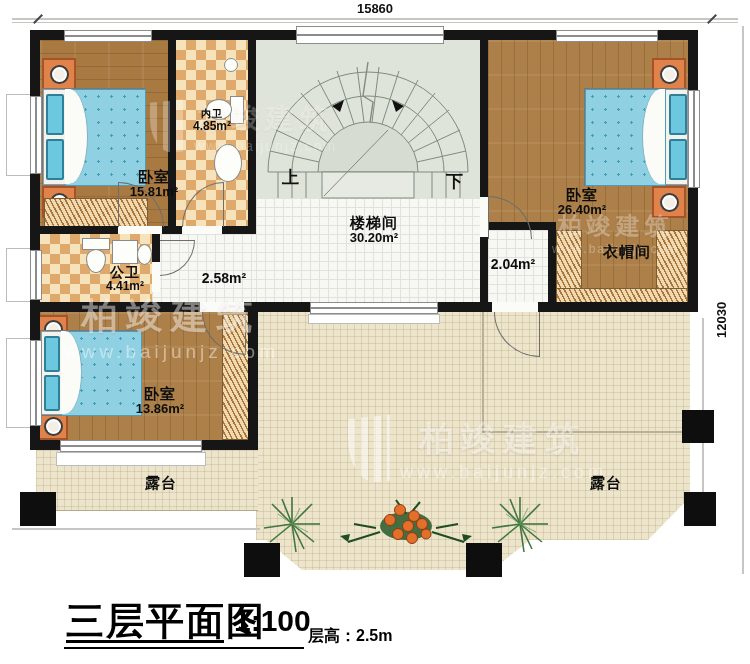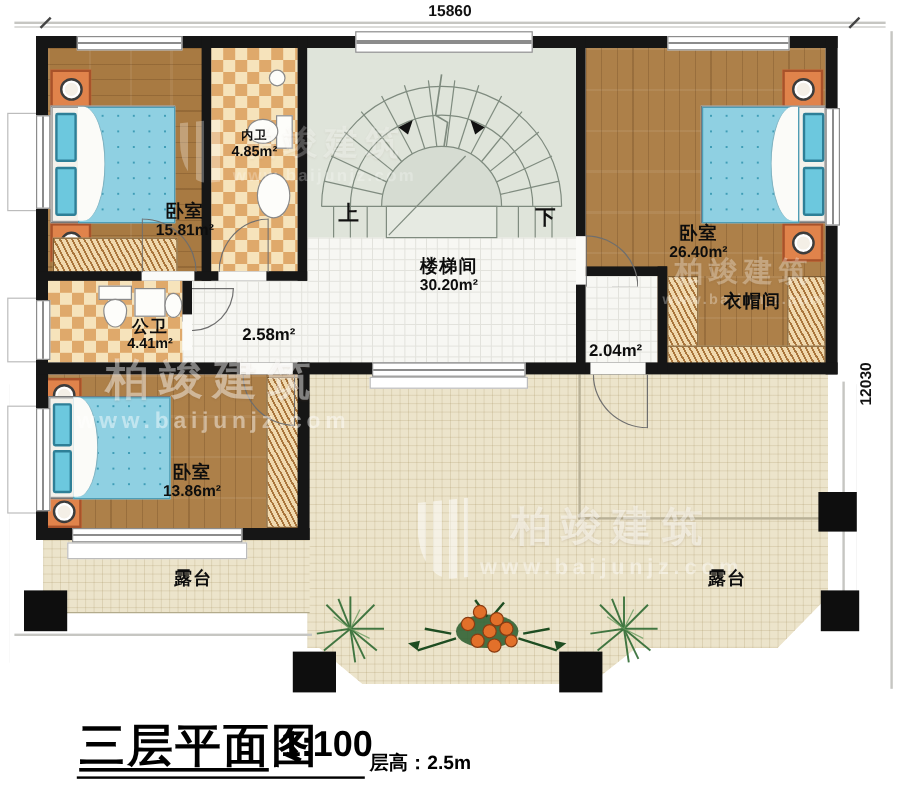--- a/index.html
+++ b/index.html
@@ -34,21 +34,21 @@
   .arc-br{border-bottom:1.5px solid #6e6e6e;border-right:1.5px solid #6e6e6e;border-bottom-right-radius:100%;}
   .leaf-l{border-left:1.5px solid #6e6e6e;}
   .leaf-r{border-right:1.5px solid #6e6e6e;}
   .leaf-t{border-top:1.5px solid #6e6e6e;}
   .rlabel{position:absolute;text-align:center;color:#0d0d0d;font-weight:bold;z-index:50;line-height:1.15;}
   .rname{font-size:15px;letter-spacing:1px;}
   .rarea{font-size:13px;}
   .updown{position:absolute;font-size:17px;font-weight:bold;color:#111;z-index:50;}
   .wm{position:absolute;z-index:40;color:rgba(255,255,255,.72);text-align:left;display:flex;align-items:center;gap:10px;pointer-events:none;}
   .wm-brand{font-weight:bold;text-shadow:0 1px 2px rgba(110,80,50,.25);white-space:nowrap;text-align:center;}
-  .wm-url{font-weight:bold;letter-spacing:2px;white-space:nowrap;}
+  .wm-url{font-weight:normal;letter-spacing:2px;white-space:nowrap;}
   .wlogo{background:repeating-linear-gradient(90deg,rgba(255,255,255,.85) 0 7px,transparent 7px 13px);border-bottom-left-radius:70%;transform:skewY(-6deg);}
   .thinline{position:absolute;background:#b9b197;z-index:5;}
   .grayline{position:absolute;background:#c6c6c2;z-index:5;}
   .dimtext{position:absolute;font-size:13px;font-weight:bold;color:#111;z-index:60;}
   .tick{position:absolute;width:12px;height:2px;background:#444;transform:rotate(-45deg);z-index:60;}
   .platform{position:absolute;background:#fff;filter:drop-shadow(0 0 1px #9a9a9a) drop-shadow(0 0 1px #c8c8c8);z-index:1;}
   .title-cn{position:absolute;font-size:38px;font-weight:bold;color:#000;letter-spacing:2px;z-index:60;}
   .uline{position:absolute;background:#000;z-index:60;}
   .scale{position:absolute;font-size:30px;font-weight:bold;color:#000;z-index:60;}
   .info{position:absolute;font-size:16px;font-weight:bold;color:#000;z-index:60;white-space:nowrap;}
@@ -310,21 +310,21 @@
   <div class="rlabel" style="left:584px;top:243px;width:86px;">
     <div class="rname">衣帽间</div>
   </div>
   <div class="rlabel" style="left:94px;top:264px;width:62px;">
     <div class="rname" style="font-size:14px;">公卫</div>
     <div class="rarea" style="font-size:12px;">4.41m²</div>
   </div>
   <div class="rlabel" style="left:192px;top:270px;width:64px;">
     <div class="rarea" style="font-size:14px;">2.58m²</div>
   </div>
-  <div class="rlabel" style="left:482px;top:284px;width:62px;">
+  <div class="rlabel" style="left:482px;top:256px;width:62px;">
     <div class="rarea" style="font-size:14px;">2.04m²</div>
   </div>
   <div class="rlabel" style="left:114px;top:385px;width:92px;">
     <div class="rname">卧室</div>
     <div class="rarea">13.86m²</div>
   </div>
   <div class="rlabel" style="left:130px;top:474px;width:62px;">
     <div class="rname">露台</div>
   </div>
   <div class="rlabel" style="left:575px;top:474px;width:62px;">

